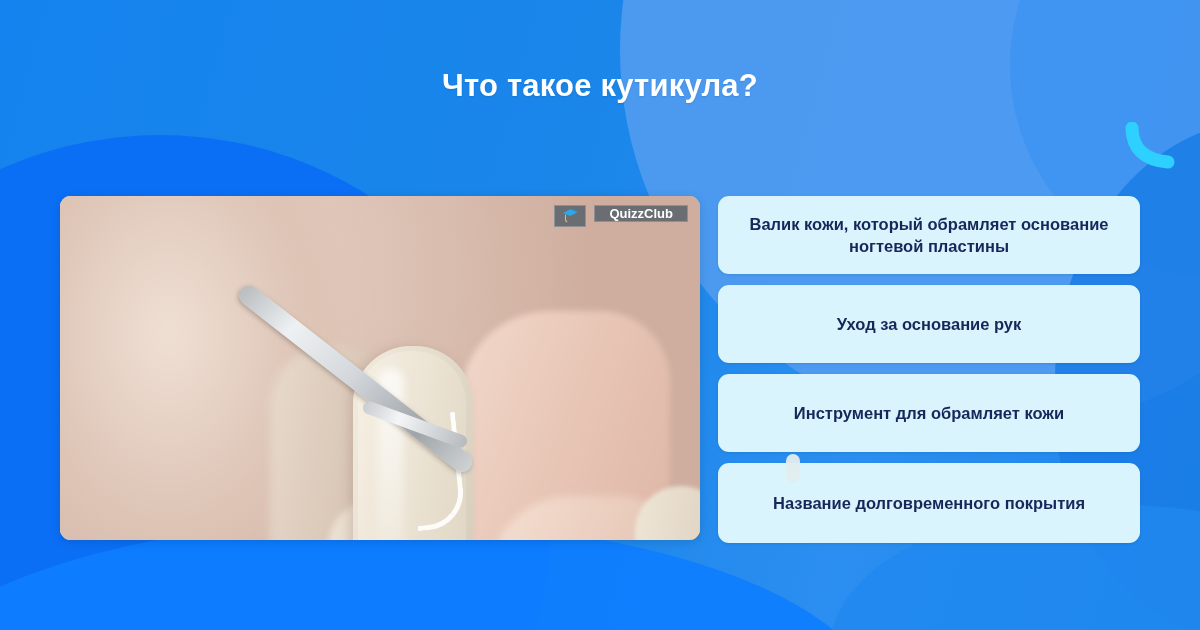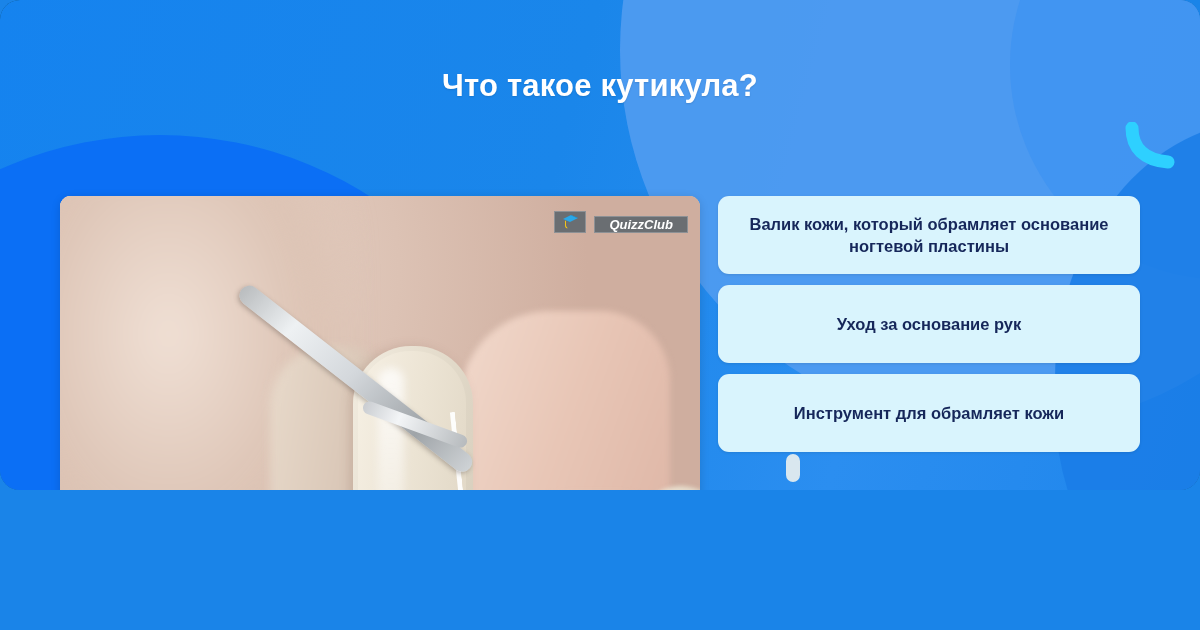--- a/index.html
+++ b/index.html
@@ -7,24 +7,23 @@
     padding: 0;
     background: #1a84e8;
   }
   body {
     font-family: "Liberation Sans", sans-serif;
   }
 
   .stage {
     position: relative;
     width: 1200px;
-    height: 490px;
+    height: 630px;
     overflow: hidden;
     background: #0c4a6e;
-    border-radius: 20px;
   }
 
   
   .bg-base {
     position: absolute;
     inset: 0;
     background: linear-gradient(105deg, #1583ef 0%, #1a86ea 45%, #2b8ef0 72%, #1f86ec 100%);
   }
   .blob-topright {
     position: absolute;
@@ -223,24 +222,23 @@
     border-radius: 0 0 38px 0;
     transform: rotate(-6deg);
   }
 
   
   .badge {
     position: absolute;
     right: 12px;
     top: 9px;
     display: flex;
-    align-items: flex-end;
+    align-items: flex-start;
     gap: 8px;
     height: 28px;
-    font-style: italic;
   }
   .badge-icon {
     width: 30px;
     background: #6a6e72;
     border: 1px solid #8d9195;
     display: flex;
     align-items: center;
     justify-content: center;
   }
   .badge-text {
@@ -335,16 +333,17 @@
         </svg>
       </div>
       <div class="badge-text">QuizzClub</div>
     </div>
   </div>
 
   <div class="answers">
     <div class="answer h1">Валик кожи, который обрамляет основание ногтевой пластины</div>
     <div class="answer h2">Уход за основание рук</div>
     <div class="answer h3">Инструмент для обрамляет кожи</div>
+    <div class="answer h4">Название долговременного покрытия</div>
     <div class="scroll-pill"></div>
   </div>
 
 </div>
 
 </body></html>

